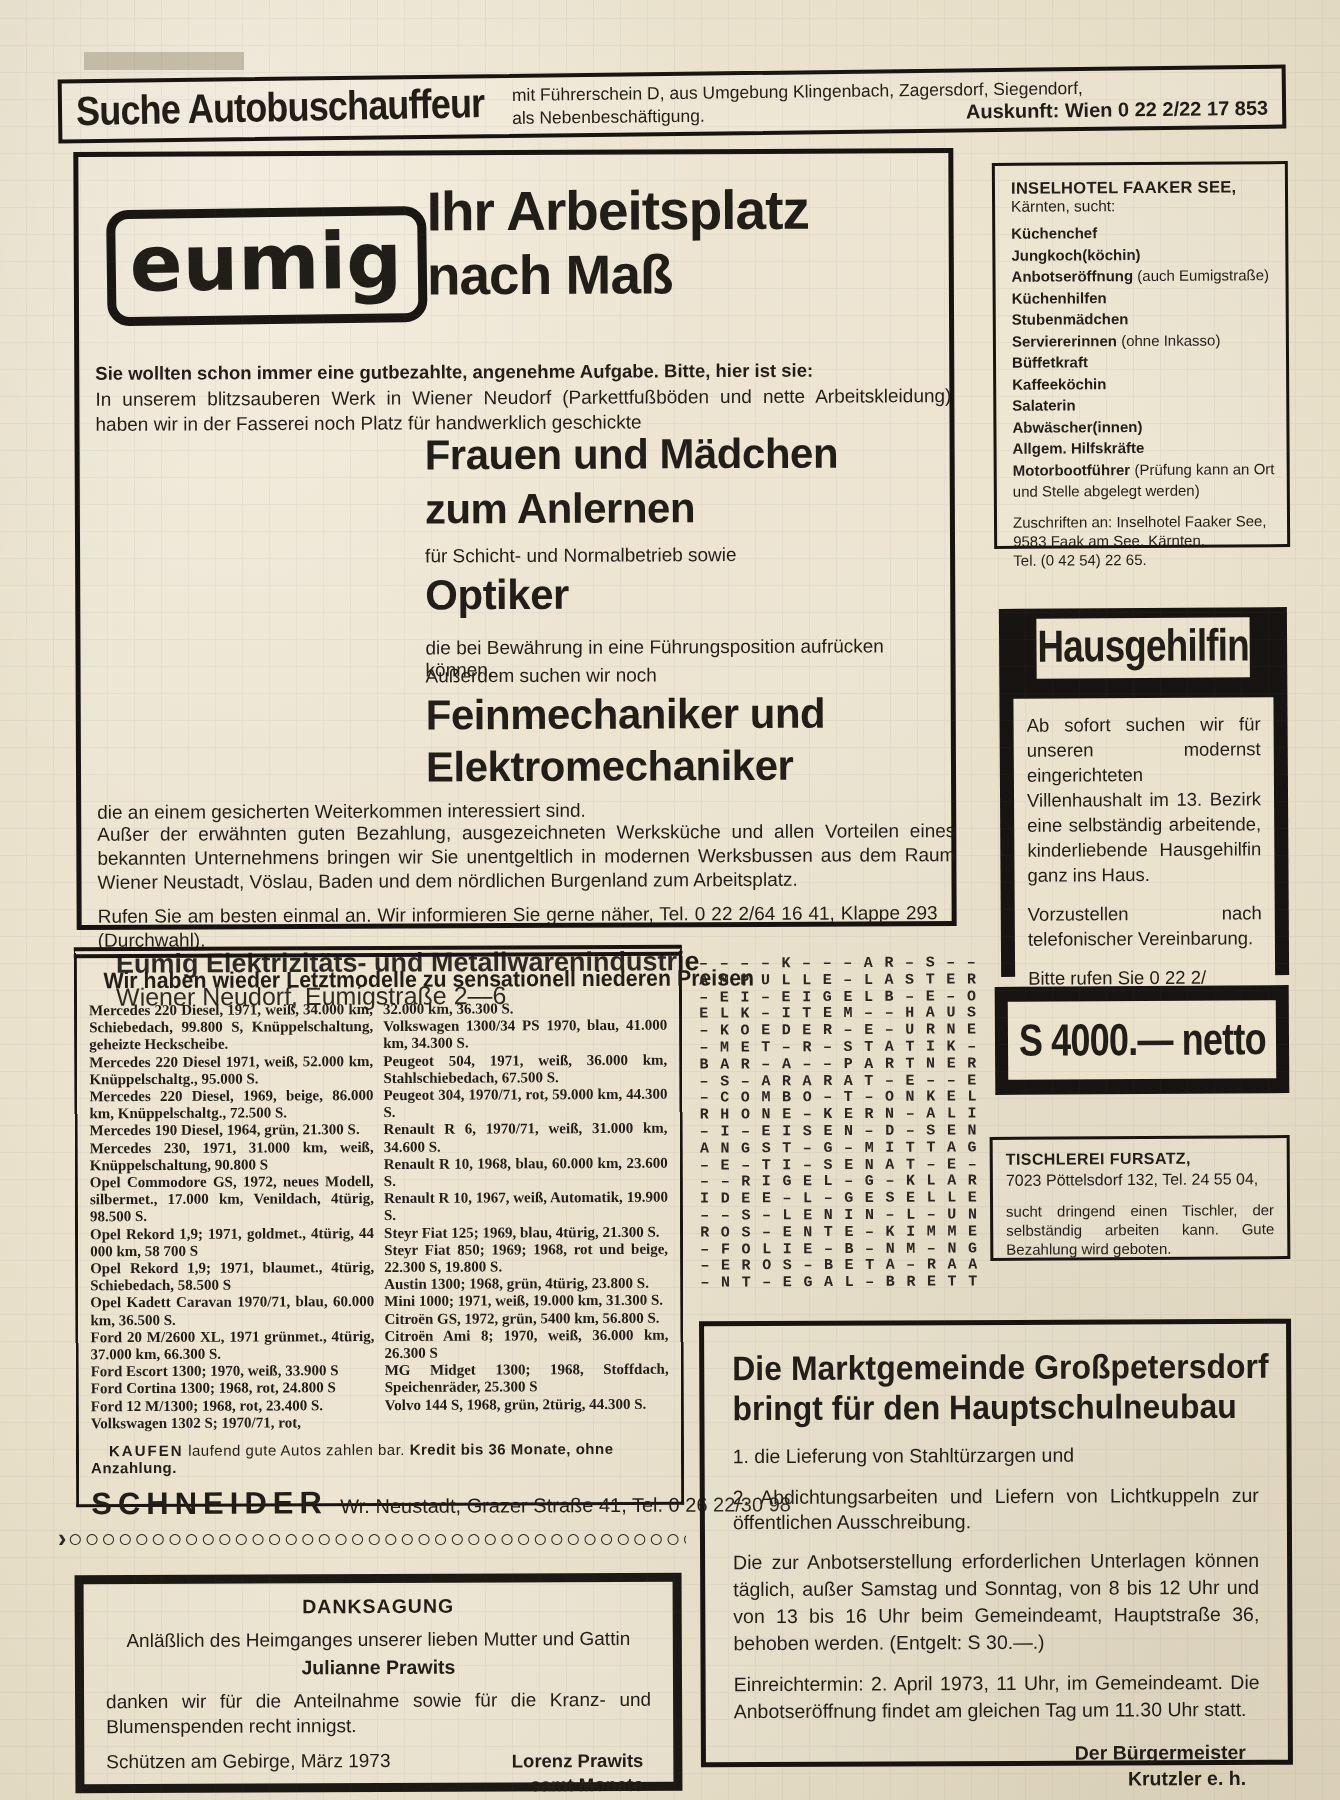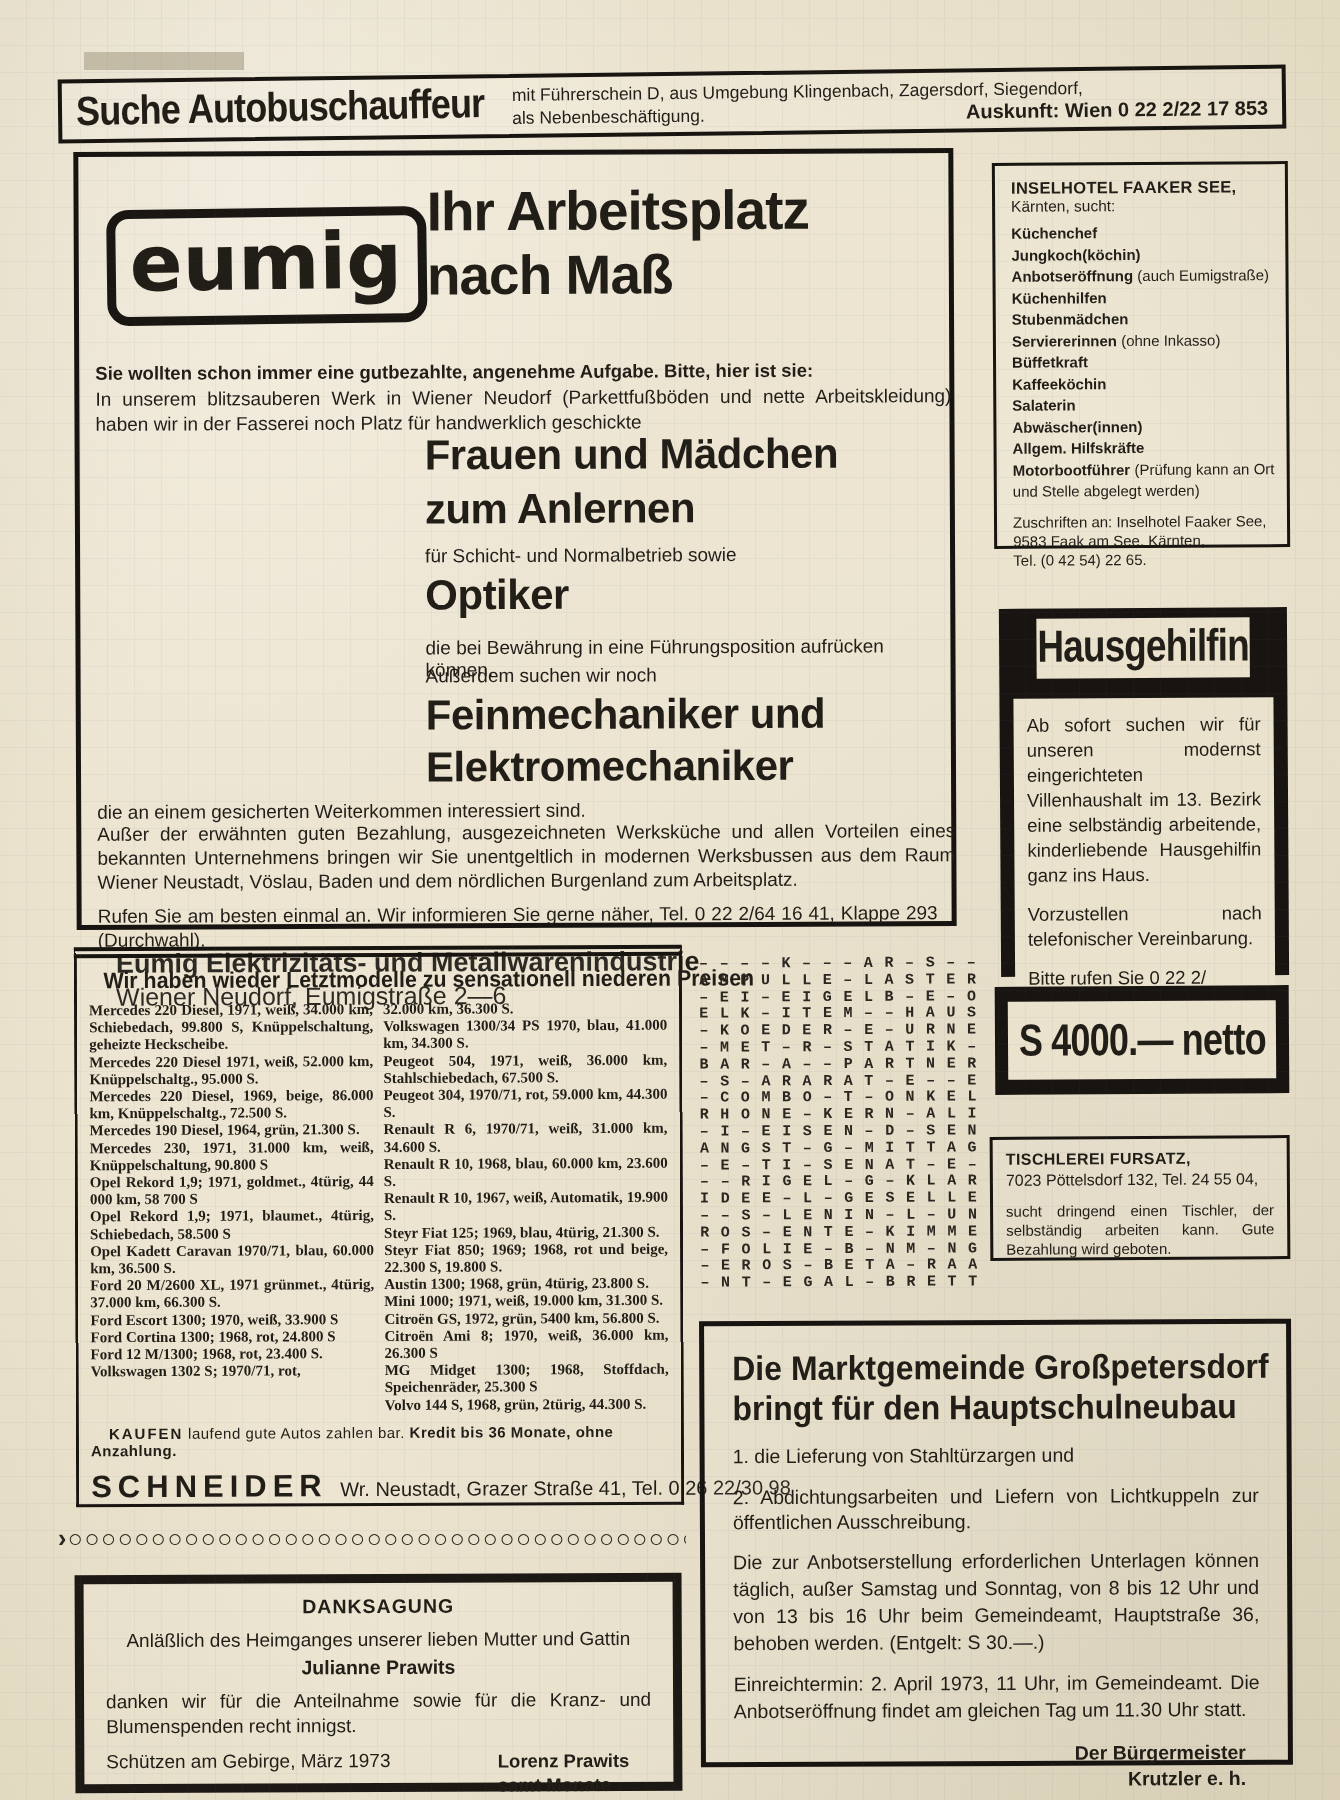--- a/index.html
+++ b/index.html
@@ -108,21 +108,21 @@
   
   .circles{left:58px;top:1524px;width:628px;height:34px;overflow:hidden;font-size:25px;letter-spacing:1.5px;
     font-weight:700;color:#2c2822;white-space:nowrap;}
   .dank{left:75px;top:1574px;width:607px;height:218px;border:9px solid #1c1813;box-sizing:border-box;
     padding:12px 22px 8px;background:rgba(255,255,255,.1);}
   .dank-title{text-align:center;font-weight:800;font-size:19.5px;letter-spacing:1px;}
   .dank-line{font-size:19px;line-height:25px;margin-top:9px;text-align:justify;}
   .dank-name{text-align:center;font-weight:800;font-size:19.5px;margin-top:4px;}
   .dank-bottom{display:flex;justify-content:space-between;align-items:flex-start;margin-top:12px;}
   .dank-place{font-size:19px;}
-  .dank-sig{font-weight:800;font-size:18.5px;text-align:left;line-height:24px;margin-right:22px;}
+  .dank-sig{font-weight:800;font-size:18.5px;text-align:right;line-height:24px;margin-right:8px;}
 </style>
 </head>
 <body>
 
 <div class="page">
 
   <div class="abs remnant"></div>
 
   <div class="abs banner tilt1">
     <div class="banner-title">Suche Autobuschauffeur</div>
@@ -222,20 +222,21 @@
   <div class="abs cars tilt2">
     <div class="cars-title">Wir haben wieder Letztmodelle zu sensationell niederen Preisen</div>
     <div class="cars-cols">
       <div class="cars-col">
 
       <p>Mercedes 220 Diesel, 1971, weiß, 34.000 km, Schiebedach, 99.800 S, Knüppelschaltung, geheizte Heckscheibe.</p>
           <p>Mercedes 220 Diesel 1971, weiß, 52.000 km, Knüppelschaltg., 95.000 S.</p>
           <p>Mercedes 220 Diesel, 1969, beige, 86.000 km, Knüppelschaltg., 72.500 S.</p>
           <p>Mercedes 190 Diesel, 1964, grün, 21.300 S.</p>
           <p>Mercedes 230, 1971, 31.000 km, weiß, Knüppelschaltung, 90.800 S</p>
+          <p>Opel Commodore GS, 1972, neues Modell, silbermet., 17.000 km, Venildach, 4türig, 98.500 S.</p>
           <p>Opel Rekord 1,9; 1971, goldmet., 4türig, 44 000 km, 58 700 S</p>
           <p>Opel Rekord 1,9; 1971, blaumet., 4türig, Schiebedach, 58.500 S</p>
           <p>Opel Kadett Caravan 1970/71, blau, 60.000 km, 36.500 S.</p>
           <p>Ford 20 M/2600 XL, 1971 grünmet., 4türig, 37.000 km, 66.300 S.</p>
           <p>Ford Escort 1300; 1970, weiß, 33.900 S</p>
           <p>Ford Cortina 1300; 1968, rot, 24.800 S</p>
           <p>Ford 12 M/1300; 1968, rot, 23.400 S.</p>
           <p>Volkswagen 1302 S; 1970/71, rot,</p>
         </div>
       <div class="cars-col">

